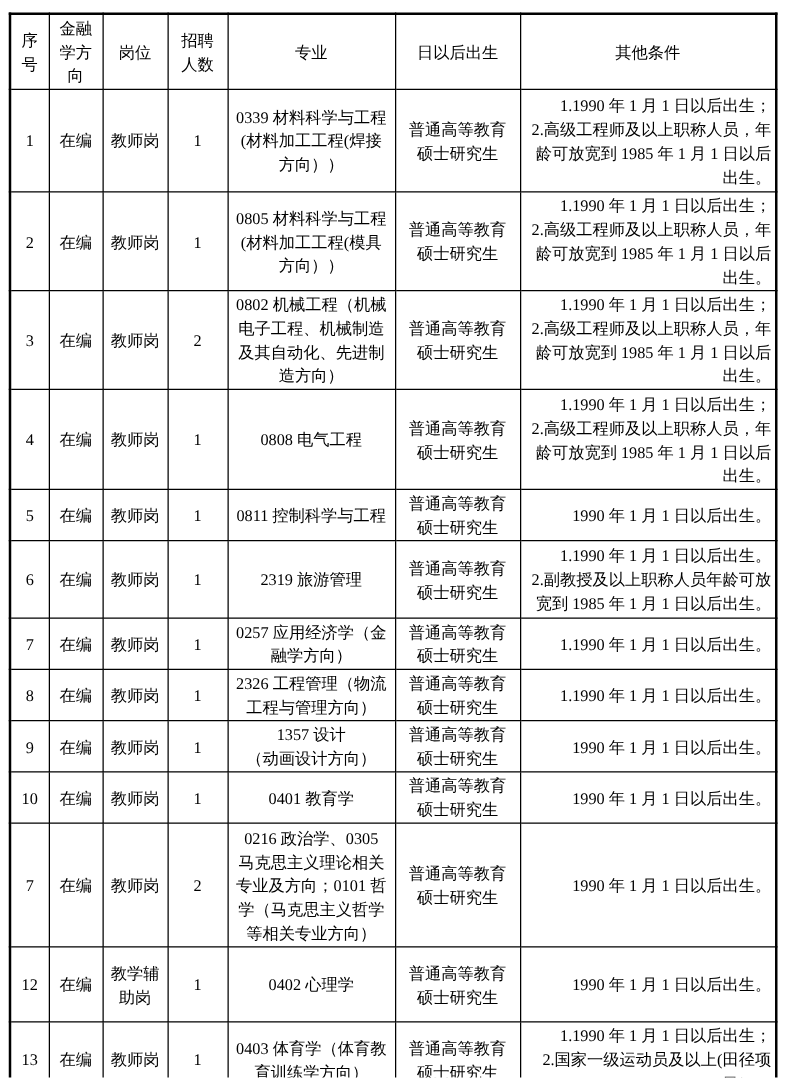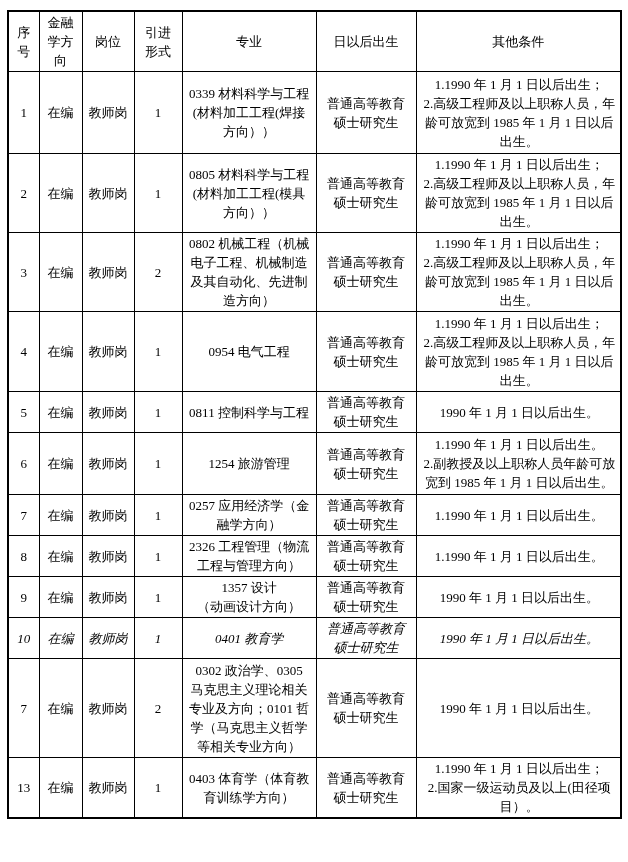--- a/index.html
+++ b/index.html
@@ -31,42 +31,42 @@
     text-align: center;
     vertical-align: middle;
     padding: 1px 6px;
     line-height: 19px;
     white-space: pre-line;
     overflow: hidden;
     font-weight: normal;
   }
   .recruit-table thead tr { height: 48px; }
   .recruit-table td.col-conditions {
-    text-align: center;
+    text-align: right;
     padding: 1px 3px 1px 5px;
   }
   
   col.c-no         { width: 31px; }
   col.c-form       { width: 43px; }
   col.c-post       { width: 52px; }
   col.c-count      { width: 48px; }
   col.c-major      { width: 134px; }
   col.c-degree     { width: 100px; }
   col.c-conditions { width: 205px; }
   
   tbody tr:nth-child(1)  { height: 82px; }
   tbody tr:nth-child(2)  { height: 78px; }
   tbody tr:nth-child(3)  { height: 79px; }
   tbody tr:nth-child(4)  { height: 80px; }
   tbody tr:nth-child(5)  { height: 40px; }
   tbody tr:nth-child(6)  { height: 62px; }
   tbody tr:nth-child(7)  { height: 39px; }
   tbody tr:nth-child(8)  { height: 39px; }
   tbody tr:nth-child(9)  { height: 41px; }
-  tbody tr:nth-child(10) { height: 40px; font-style: italic; }
+  tbody tr:nth-child(10) { height: 40px; }
   tbody tr:nth-child(11) { height: 99px; }
   tbody tr:nth-child(12) { height: 60px; }
   tbody tr:nth-child(13) { height: 56px; }
 </style>
 </head>
 <body>
 
 <div class="page">
   <table class="recruit-table">
     <colgroup>
@@ -76,21 +76,21 @@
       <col class="c-count">
       <col class="c-major">
       <col class="c-degree">
       <col class="c-conditions">
     </colgroup>
     <thead>
       <tr id="header-row">
           <th>序号</th>
           <th>金融学方向</th>
           <th>岗位</th>
-          <th>引进形式</th>
+          <th>招聘人数</th>
           <th>专业</th>
           <th>日以后出生</th>
           <th>其他条件</th>
         </tr>
     </thead>
     <tbody id="table-body">
         <tr>
           <td class="col-no">1</td>
           <td class="col-form">在编</td>
           <td class="col-post">教师岗</td>
@@ -118,40 +118,40 @@
           <td class="col-major">0802 机械工程（机械电子工程、机械制造及其自动化、先进制造方向）</td>
           <td class="col-degree">普通高等教育硕士研究生</td>
           <td class="col-conditions">1.1990 年 1 月 1 日以后出生；
 2.高级工程师及以上职称人员，年龄可放宽到 1985 年 1 月 1 日以后出生。</td>
         </tr>
         <tr>
           <td class="col-no">4</td>
           <td class="col-form">在编</td>
           <td class="col-post">教师岗</td>
           <td class="col-count">1</td>
-          <td class="col-major">0954 电气工程</td>
+          <td class="col-major">0808 电气工程</td>
           <td class="col-degree">普通高等教育硕士研究生</td>
           <td class="col-conditions">1.1990 年 1 月 1 日以后出生；
 2.高级工程师及以上职称人员，年龄可放宽到 1985 年 1 月 1 日以后出生。</td>
         </tr>
         <tr>
           <td class="col-no">5</td>
           <td class="col-form">在编</td>
           <td class="col-post">教师岗</td>
           <td class="col-count">1</td>
           <td class="col-major">0811 控制科学与工程</td>
           <td class="col-degree">普通高等教育硕士研究生</td>
           <td class="col-conditions">1990 年 1 月 1 日以后出生。</td>
         </tr>
         <tr>
           <td class="col-no">6</td>
           <td class="col-form">在编</td>
           <td class="col-post">教师岗</td>
           <td class="col-count">1</td>
-          <td class="col-major">1254 旅游管理</td>
+          <td class="col-major">2319 旅游管理</td>
           <td class="col-degree">普通高等教育硕士研究生</td>
           <td class="col-conditions">1.1990 年 1 月 1 日以后出生。
 2.副教授及以上职称人员年龄可放宽到 1985 年 1 月 1 日以后出生。</td>
         </tr>
         <tr>
           <td class="col-no">7</td>
           <td class="col-form">在编</td>
           <td class="col-post">教师岗</td>
           <td class="col-count">1</td>
           <td class="col-major">0257 应用经济学（金融学方向）</td>
@@ -184,21 +184,30 @@
           <td class="col-count">1</td>
           <td class="col-major">0401 教育学</td>
           <td class="col-degree">普通高等教育硕士研究生</td>
           <td class="col-conditions">1990 年 1 月 1 日以后出生。</td>
         </tr>
         <tr>
           <td class="col-no">7</td>
           <td class="col-form">在编</td>
           <td class="col-post">教师岗</td>
           <td class="col-count">2</td>
-          <td class="col-major">0302 政治学、0305 马克思主义理论相关专业及方向；0101 哲学（马克思主义哲学等相关专业方向）</td>
+          <td class="col-major">0216 政治学、0305 马克思主义理论相关专业及方向；0101 哲学（马克思主义哲学等相关专业方向）</td>
+          <td class="col-degree">普通高等教育硕士研究生</td>
+          <td class="col-conditions">1990 年 1 月 1 日以后出生。</td>
+        </tr>
+        <tr>
+          <td class="col-no">12</td>
+          <td class="col-form">在编</td>
+          <td class="col-post">教学辅助岗</td>
+          <td class="col-count">1</td>
+          <td class="col-major">0402 心理学</td>
           <td class="col-degree">普通高等教育硕士研究生</td>
           <td class="col-conditions">1990 年 1 月 1 日以后出生。</td>
         </tr>
         <tr>
           <td class="col-no">13</td>
           <td class="col-form">在编</td>
           <td class="col-post">教师岗</td>
           <td class="col-count">1</td>
           <td class="col-major">0403 体育学（体育教育训练学方向）</td>
           <td class="col-degree">普通高等教育硕士研究生</td>

